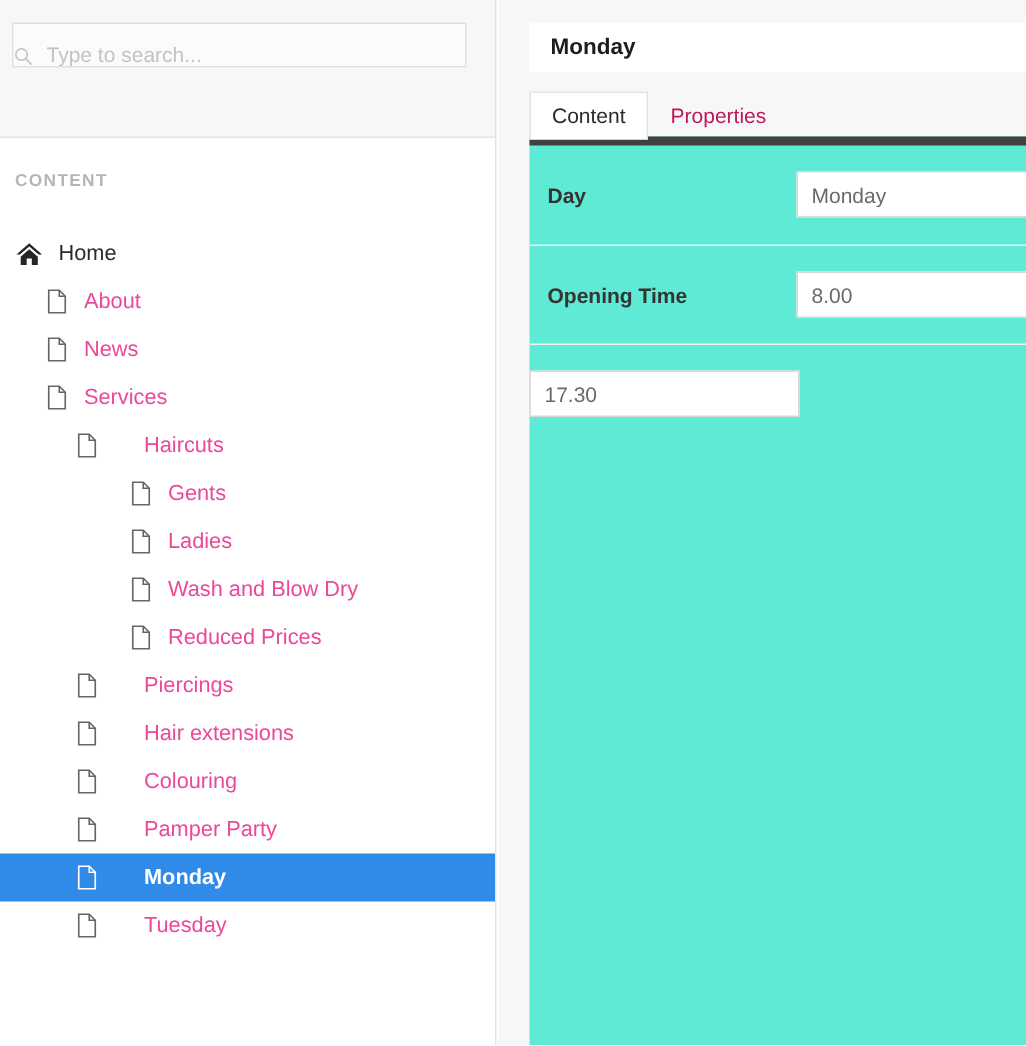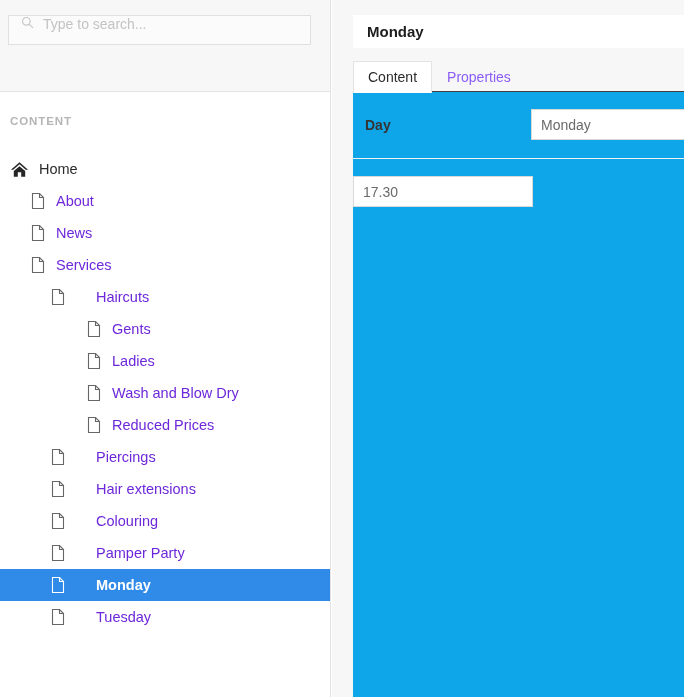--- a/index.html
+++ b/index.html
@@ -49,22 +49,22 @@
   .search-box {
     position: absolute;
     left: 8px;
     top: 15px;
     width: 303px;
     height: 30px;
     background: #fbfbfb;
     border: 1px solid #e0e0e0;
     box-sizing: border-box;
     display: flex;
-    align-items: flex-start;
-    padding: 0 12px;
+    align-items: flex-end;
+    padding: 0 0;
   }
   .search-icon {
     width: 13px;
     height: 13px;
     flex: 0 0 13px;
     margin-right: 9px;
     opacity: .55;
     display: block;
   }
   .search-input {
@@ -110,21 +110,21 @@
   }
   .tree-item .glyph {
     flex: 0 0 auto;
     display: block;
     width: 16px;
     height: 18px;
     margin-right: 10px;
   }
   .tree-item .label {
     font-size: 14.5px;
-    color: #6d28d9;
+    color: #ec4899;
     line-height: 1;
   }
   .tree-item.home .label { color: #2b2b2b; }
   .tree-item.selected {
     background: #2f8ae8;
   }
   .tree-item.selected .label {
     color: #ffffff;
     font-weight: 700;
   }
@@ -185,34 +185,34 @@
   .tab.active {
     background: #ffffff;
     border: 1px solid #e3e3e3;
     border-bottom: 1px solid #ffffff;
     color: #2b2b2b;
     position: relative;
     z-index: 3;
     margin-bottom: -1px;
   }
   .tab.inactive {
-    color: #8b5cf6;
+    color: #be185d;
     border: 1px solid transparent;
     border-bottom: 1px solid #e3e3e3;
     margin-bottom: -1px;
   }
 
   .panel {
     position: absolute;
     left: 21px;
     top: 91px;
     right: 0;
     bottom: 0;
-    background: #0ea5e9;
-    border-top: 1px solid #404040;
+    background: #5eead4;
+    border-top: 6px solid #404040;
     box-sizing: border-box;
   }
 
   .field-row {
     position: relative;
     display: flex;
     align-items: flex-start;
     height: 66px;
     padding-top: 17px;
     box-sizing: border-box;
@@ -390,19 +390,23 @@
         </div>
       </div>
 
     <div class="panel">
       <div id="fields">
           <div class="field-row">
             <div class="field-label">Day</div>
             <div class="field-control"><input class="field-input" type="text" value="Monday" style=""></div>
           </div>
           <div class="field-row">
+            <div class="field-label">Opening Time</div>
+            <div class="field-control"><input class="field-input" type="text" value="8.00" style=""></div>
+          </div>
+          <div class="field-row">
             <div class="field-control"><input class="field-input" type="text" value="17.30" style=""></div>
           </div>
         </div>
     </div>
 
   </div>
 </div>
 
 </body></html>

